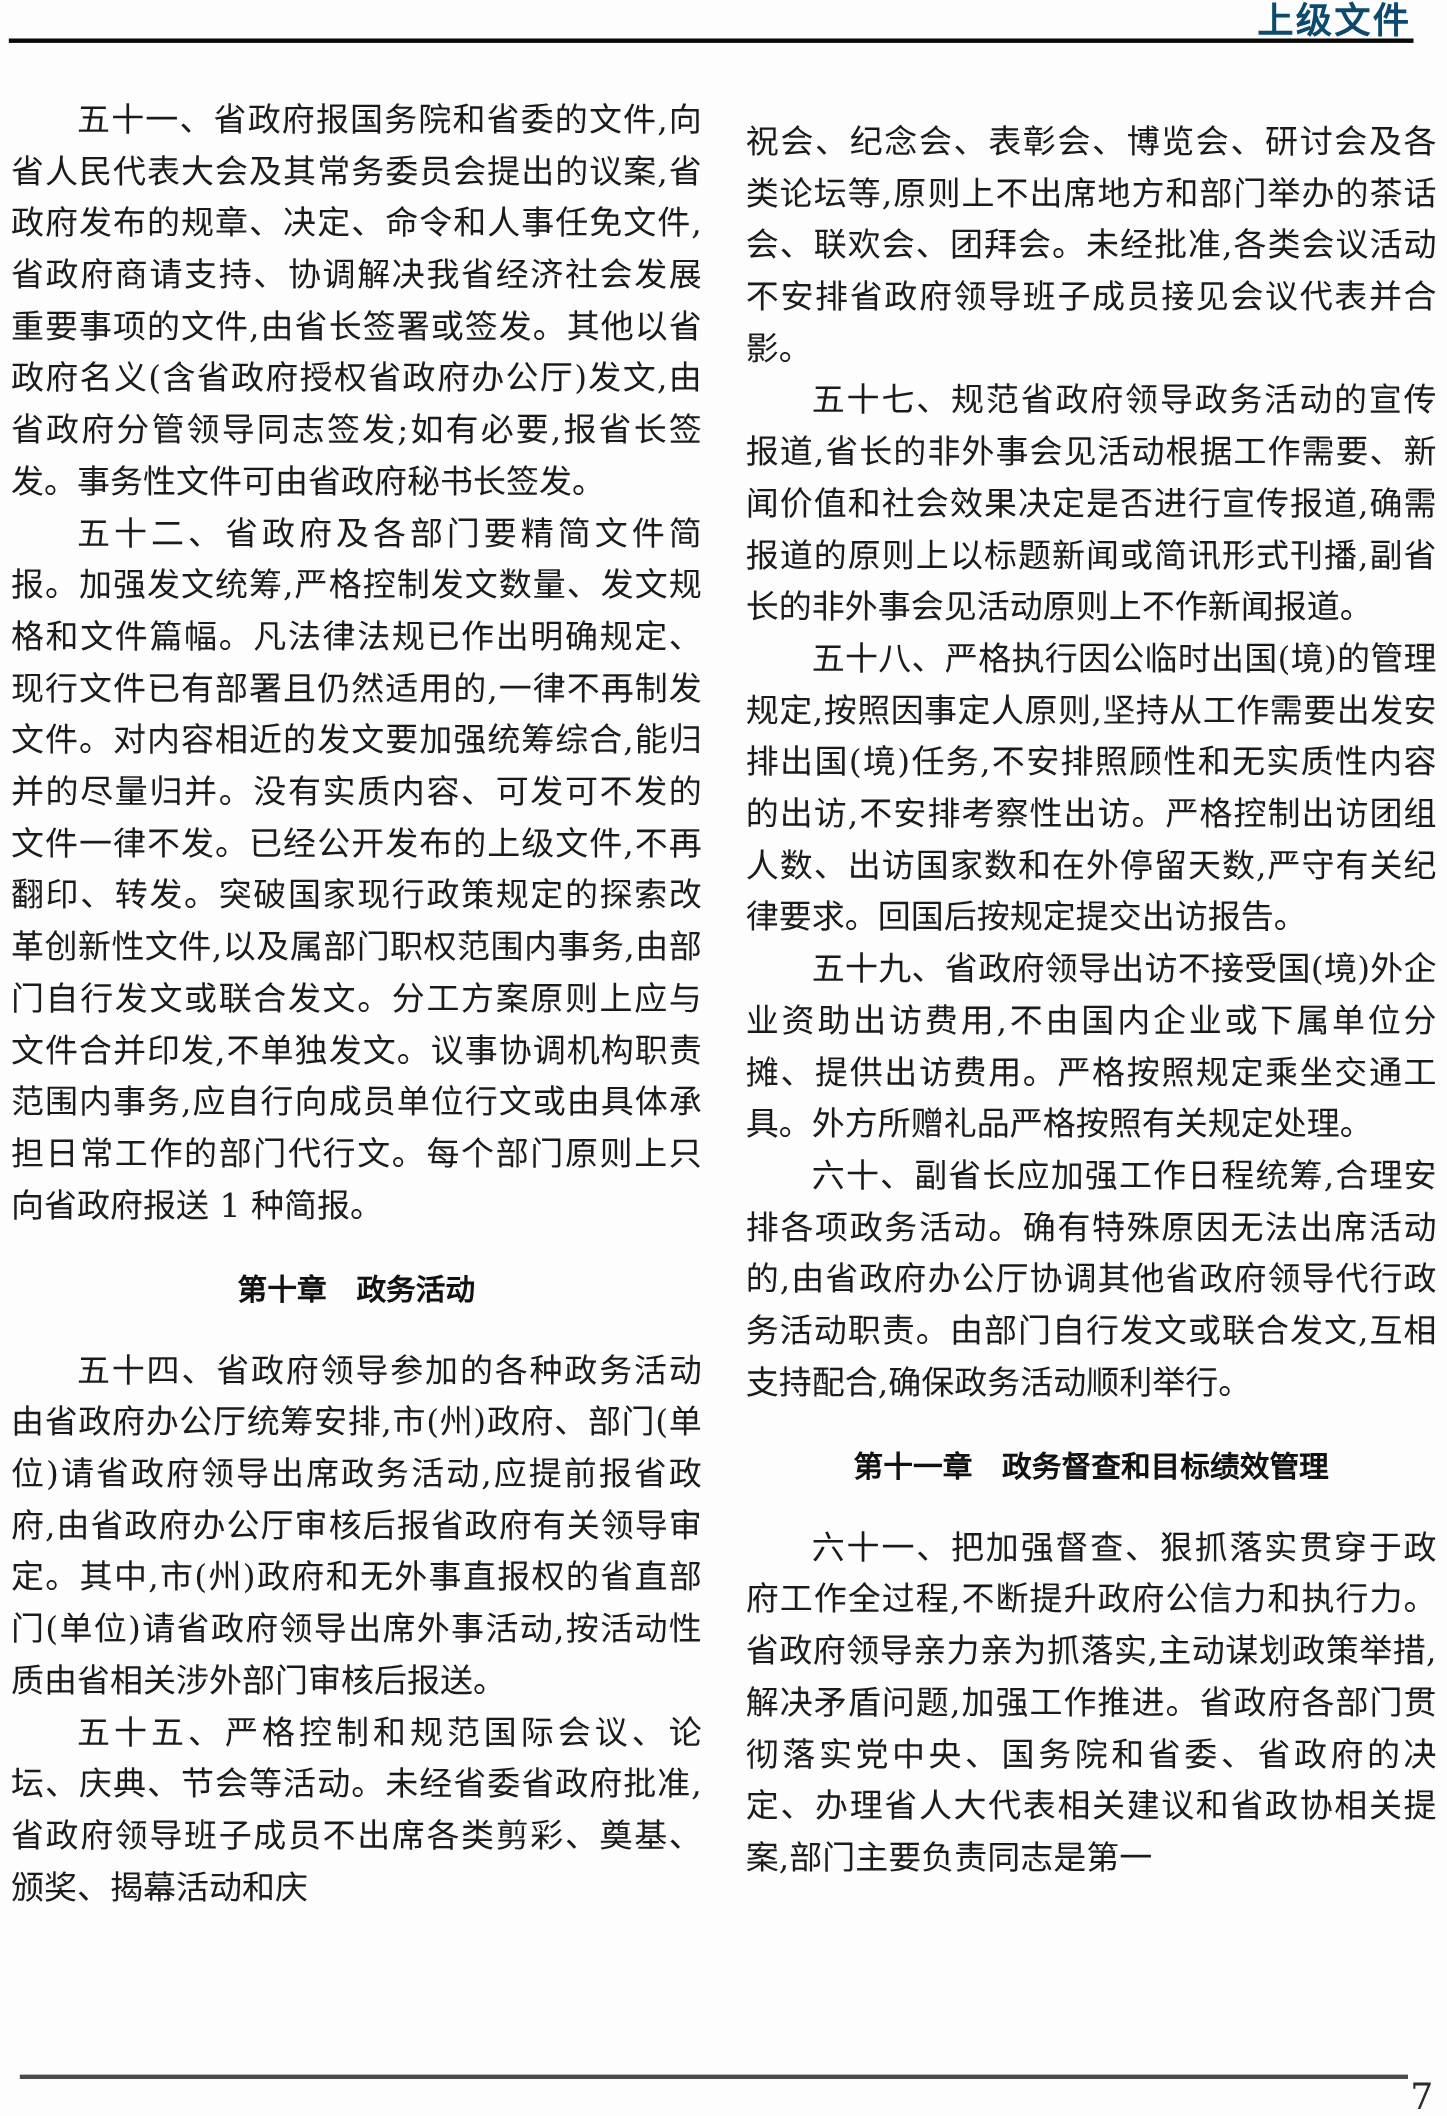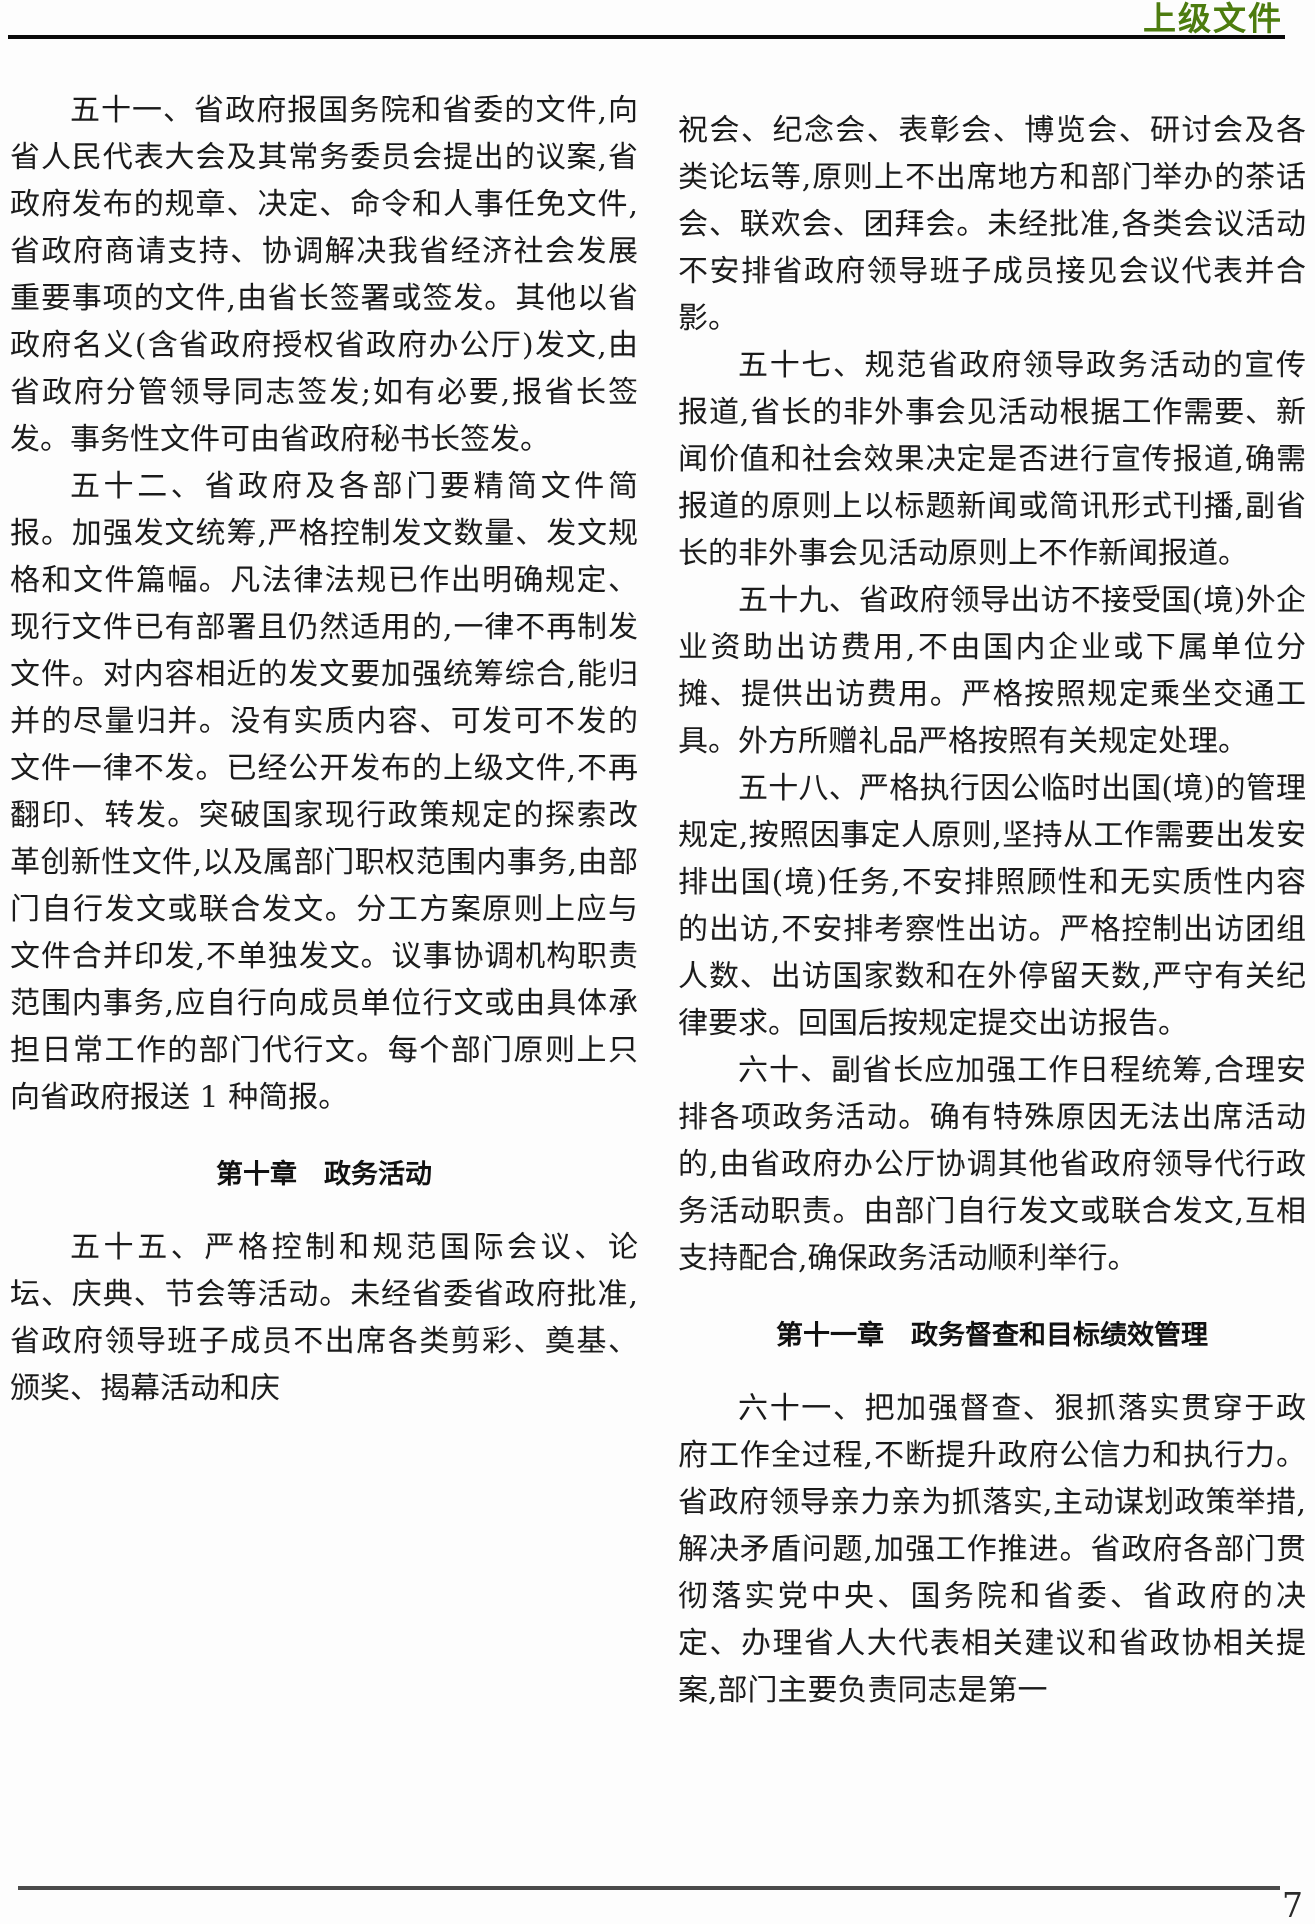--- a/index.html
+++ b/index.html
@@ -7,21 +7,21 @@
     width: 1315px; height: 1924px;
     position: relative; overflow: hidden;
     background: #fdfdfd;
     color: #1b1b1b;
     font-family: "DejaVu Serif", "Liberation Serif", serif;
   }
   .header-label {
     position: absolute; top: 2px; right: 32px;
     font-family: "DejaVu Sans", "Liberation Sans", sans-serif;
     font-weight: 700; font-size: 33px; line-height: 1;
-    letter-spacing: 2px; color: #4d7c0f;
+    letter-spacing: 2px; color: #0c4a6e;
   }
   .header-rule {
     position: absolute; top: 35px; left: 8px;
     width: 1277px; height: 4px; background: #0a0a0a;
   }
   .columns {
     position: absolute; top: 86px; left: 10px;
     display: flex; gap: 40px;
   }
   .column { width: 628px; flex: 0 0 628px; }
@@ -54,27 +54,28 @@
 <body>
 
 <div class="header-label">上级文件</div>
 <div class="header-rule"></div>
 
 <div class="columns">
   <div class="column">
     <p class="para">五十一、省政府报国务院和省委的文件,向省人民代表大会及其常务委员会提出的议案,省政府发布的规章、决定、命令和人事任免文件,省政府商请支持、协调解决我省经济社会发展重要事项的文件,由省长签署或签发。其他以省政府名义(含省政府授权省政府办公厅)发文,由省政府分管领导同志签发;如有必要,报省长签发。事务性文件可由省政府秘书长签发。</p>
     <p class="para">五十二、省政府及各部门要精简文件简报。加强发文统筹,严格控制发文数量、发文规格和文件篇幅。凡法律法规已作出明确规定、现行文件已有部署且仍然适用的,一律不再制发文件。对内容相近的发文要加强统筹综合,能归并的尽量归并。没有实质内容、可发可不发的文件一律不发。已经公开发布的上级文件,不再翻印、转发。突破国家现行政策规定的探索改革创新性文件,以及属部门职权范围内事务,由部门自行发文或联合发文。分工方案原则上应与文件合并印发,不单独发文。议事协调机构职责范围内事务,应自行向成员单位行文或由具体承担日常工作的部门代行文。每个部门原则上只向省政府报送 1 种简报。</p>
     <h2 class="chapter">第十章　政务活动</h2>
+    <p class="para">五十四、省政府领导参加的各种政务活动由省政府办公厅统筹安排,市(州)政府、部门(单位)请省政府领导出席政务活动,应提前报省政府,由省政府办公厅审核后报省政府有关领导审定。其中,市(州)政府和无外事直报权的省直部门(单位)请省政府领导出席外事活动,按活动性质由省相关涉外部门审核后报送。</p>
     <p class="para">五十五、严格控制和规范国际会议、论坛、庆典、节会等活动。未经省委省政府批准,省政府领导班子成员不出席各类剪彩、奠基、颁奖、揭幕活动和庆</p>
   </div>
   <div class="column">
     <p class="para cont">祝会、纪念会、表彰会、博览会、研讨会及各类论坛等,原则上不出席地方和部门举办的茶话会、联欢会、团拜会。未经批准,各类会议活动不安排省政府领导班子成员接见会议代表并合影。</p>
     <p class="para">五十七、规范省政府领导政务活动的宣传报道,省长的非外事会见活动根据工作需要、新闻价值和社会效果决定是否进行宣传报道,确需报道的原则上以标题新闻或简讯形式刊播,副省长的非外事会见活动原则上不作新闻报道。</p>
+    <p class="para">五十八、严格执行因公临时出国(境)的管理规定,按照因事定人原则,坚持从工作需要出发安排出国(境)任务,不安排照顾性和无实质性内容的出访,不安排考察性出访。严格控制出访团组人数、出访国家数和在外停留天数,严守有关纪律要求。回国后按规定提交出访报告。</p>
     <p class="para">五十九、省政府领导出访不接受国(境)外企业资助出访费用,不由国内企业或下属单位分摊、提供出访费用。严格按照规定乘坐交通工具。外方所赠礼品严格按照有关规定处理。</p>
-    <p class="para">五十八、严格执行因公临时出国(境)的管理规定,按照因事定人原则,坚持从工作需要出发安排出国(境)任务,不安排照顾性和无实质性内容的出访,不安排考察性出访。严格控制出访团组人数、出访国家数和在外停留天数,严守有关纪律要求。回国后按规定提交出访报告。</p>
     <p class="para">六十、副省长应加强工作日程统筹,合理安排各项政务活动。确有特殊原因无法出席活动的,由省政府办公厅协调其他省政府领导代行政务活动职责。由部门自行发文或联合发文,互相支持配合,确保政务活动顺利举行。</p>
     <h2 class="chapter">第十一章　政务督查和目标绩效管理</h2>
     <p class="para">六十一、把加强督查、狠抓落实贯穿于政府工作全过程,不断提升政府公信力和执行力。省政府领导亲力亲为抓落实,主动谋划政策举措,解决矛盾问题,加强工作推进。省政府各部门贯彻落实党中央、国务院和省委、省政府的决定、办理省人大代表相关建议和省政协相关提案,部门主要负责同志是第一</p>
   </div>
 </div>
 
 <div class="footer-rule"></div>
 <div class="page-number">7</div>
 
 </body></html>

